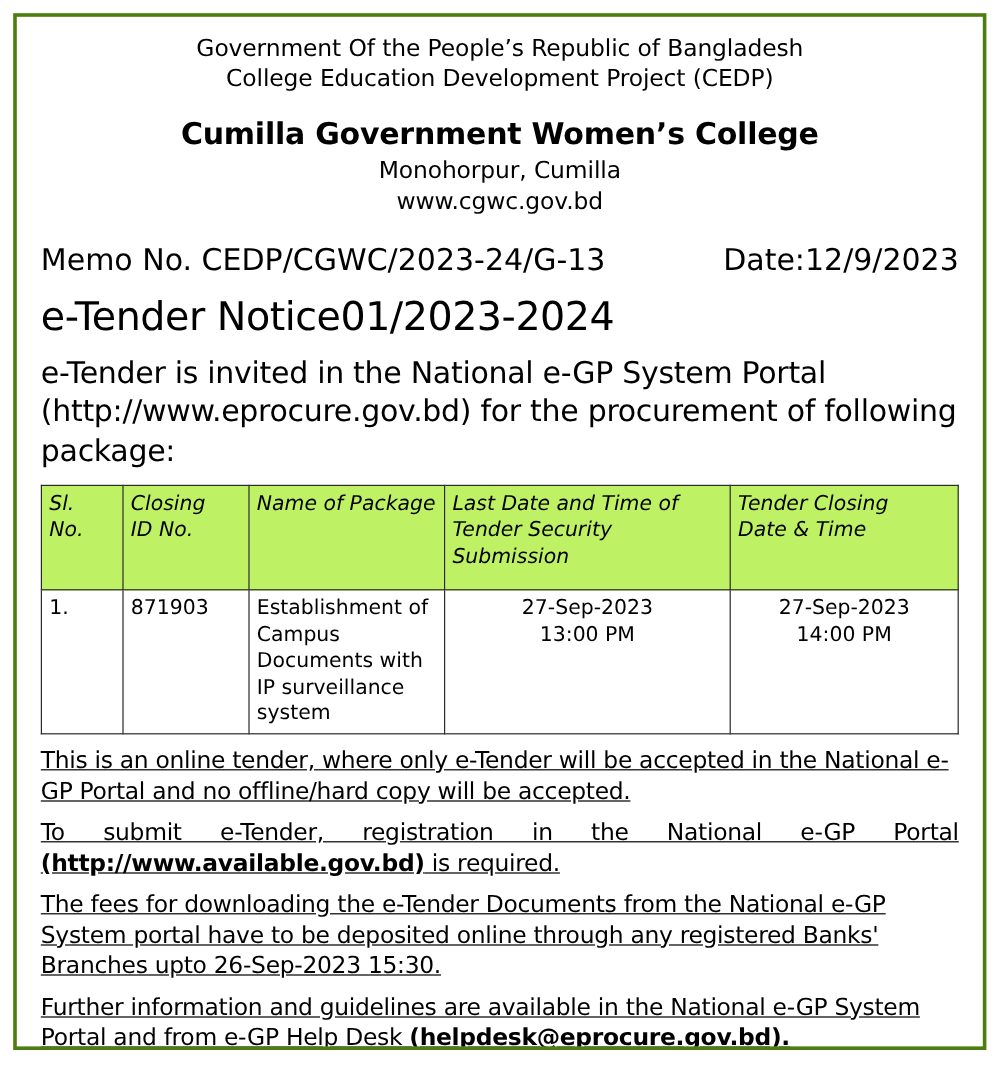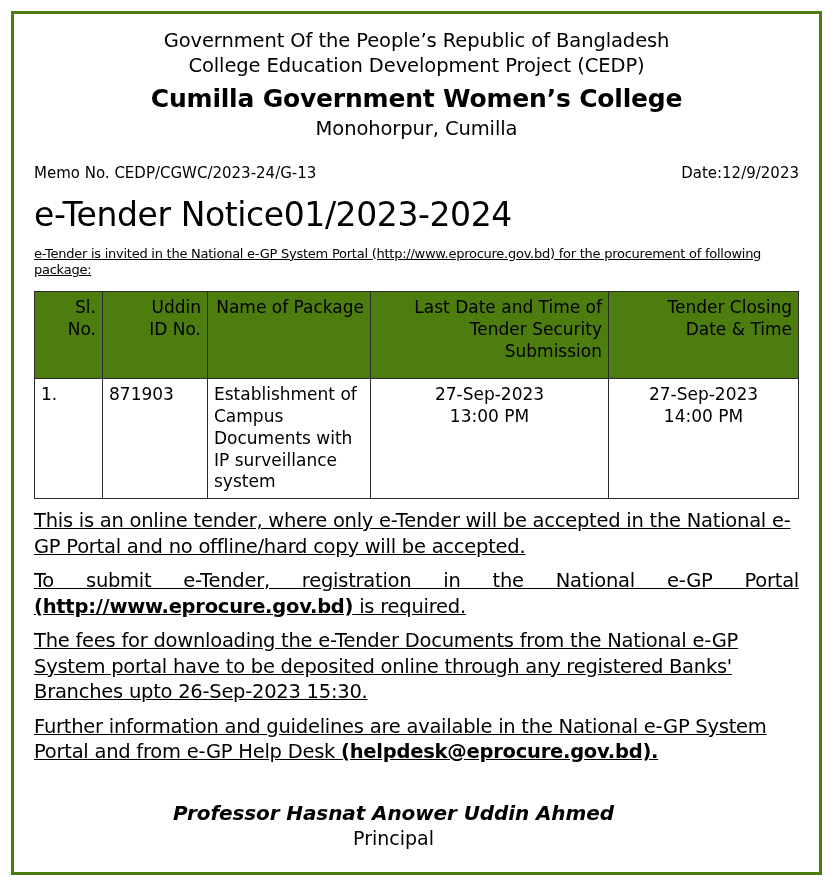--- a/index.html
+++ b/index.html
@@ -37,71 +37,71 @@
     line-height: 1.30;
   }
   .lh-line {
     font-size: 19.5px;
     letter-spacing: -0.1px;
   }
   .lh-college {
     font-size: 25px;
     font-weight: bold;
     letter-spacing: -0.2px;
-    margin-top: 4px;
+    margin-top: 17px;
     margin-bottom: 1px;
   }
 
   
   .memo-row {
     display: flex;
     justify-content: space-between;
     align-items: baseline;
     margin-top: 22px;
-    font-size: 15px;
+    font-size: 25px;
   }
 
   
   .notice-title {
     text-align: left;
     font-size: 33px;
     letter-spacing: -0.4px;
     margin-top: 13px;
   }
 
   
   .intro {
-    font-size: 13px;
+    font-size: 25px;
     line-height: 1.30;
     margin-top: 12px;
     letter-spacing: -0.25px;
-    text-decoration: underline;
   }
 
   
   table.tender {
     width: 100%;
     border-collapse: collapse;
     margin-top: 12px;
     table-layout: fixed;
   }
   table.tender th,
   table.tender td {
     border: 1.6px solid #2a2a2a;
     font-size: 17px;
     font-weight: normal;
     line-height: 1.28;
     padding: 5px 6px;
     vertical-align: top;
   }
   table.tender thead th {
-    background: #4d7c0f;
-    text-align: right;
+    background: #bef264;
+    text-align: left;
     vertical-align: top;
     height: 76px;
+    font-style: italic;
   }
   table.tender tbody td {
     height: 84px;
   }
   .c-sl    { width: 55px;  text-align: left; padding-left: 9px; }
   .c-id    { width: 92px;  text-align: left; padding-left: 11px; }
   .c-pkg   { width: auto;  text-align: left; padding-left: 11px; margin-left: 47px; }
   .c-last  { width: 225px; text-align: center; }
   .c-close { width: 177px; text-align: center; }
   thead .c-sl, thead .c-id, thead .c-pkg { text-align: center; padding-left: 6px; }
@@ -174,40 +174,41 @@
 <body>
 
 <div class="page">
   <div class="inner">
 
     <div class="letterhead">
       <div class="lh-line">Government Of the People’s Republic of Bangladesh</div>
       <div class="lh-line">College Education Development Project (CEDP)</div>
       <div class="lh-college">Cumilla Government Women’s College</div>
       <div class="lh-line">Monohorpur, Cumilla</div>
+      <div class="lh-line">www.cgwc.gov.bd</div>
     </div>
 
     <div class="memo-row">
       <span>Memo No. CEDP/CGWC/2023-24/G-13</span>
       <span>Date:12/9/2023</span>
     </div>
 
     <div class="notice-title">e-Tender Notice01/2023-2024</div>
 
     <div class="intro">e-Tender is invited in the National e-GP System Portal (http://www.eprocure.gov.bd) for the procurement of following package:</div>
 
     <table class="tender">
       <thead>
         <tr>
           <th class="c-sl">
             <div>Sl.</div>
             <div>No.</div>
           </th>
           <th class="c-id">
-            <div>Uddin</div>
+            <div>Closing</div>
             <div>ID No.</div>
           </th>
           <th class="c-pkg">
             <div>Name of Package</div>
           </th>
           <th class="c-last">
             <div>Last Date and Time of</div>
             <div>Tender Security</div>
             <div>Submission</div>
           </th>
@@ -229,21 +230,21 @@
           <td class="c-close">
             <div>27-Sep-2023</div>
             <div>14:00 PM</div>
           </td>
         </tr>
       </tbody>
     </table>
 
     <div class="body-p">This is an online tender, where only e-Tender will be accepted in the National e-GP Portal and no offline/hard copy will be accepted.</div>
 
-    <div class="body-p justify"><span>To submit e-Tender, registration in the National e-GP Portal </span><b>(http://www.eprocure.gov.bd)</b><span> is required.</span></div>
+    <div class="body-p justify"><span>To submit e-Tender, registration in the National e-GP Portal </span><b>(http://www.available.gov.bd)</b><span> is required.</span></div>
 
     <div class="body-p">The fees for downloading the e-Tender Documents from the National e-GP System portal have to be deposited online through any registered Banks' Branches upto 26-Sep-2023 15:30.</div>
 
     <div class="body-p"><span>Further information and guidelines are available in the National e-GP System Portal and from e-GP Help Desk </span><b>(helpdesk@eprocure.gov.bd).</b></div>
 
     <div class="signature">
       <div class="sig-name">Professor Hasnat Anower Uddin Ahmed</div>
       <div class="sig-line">Principal</div>
 
     </div>

